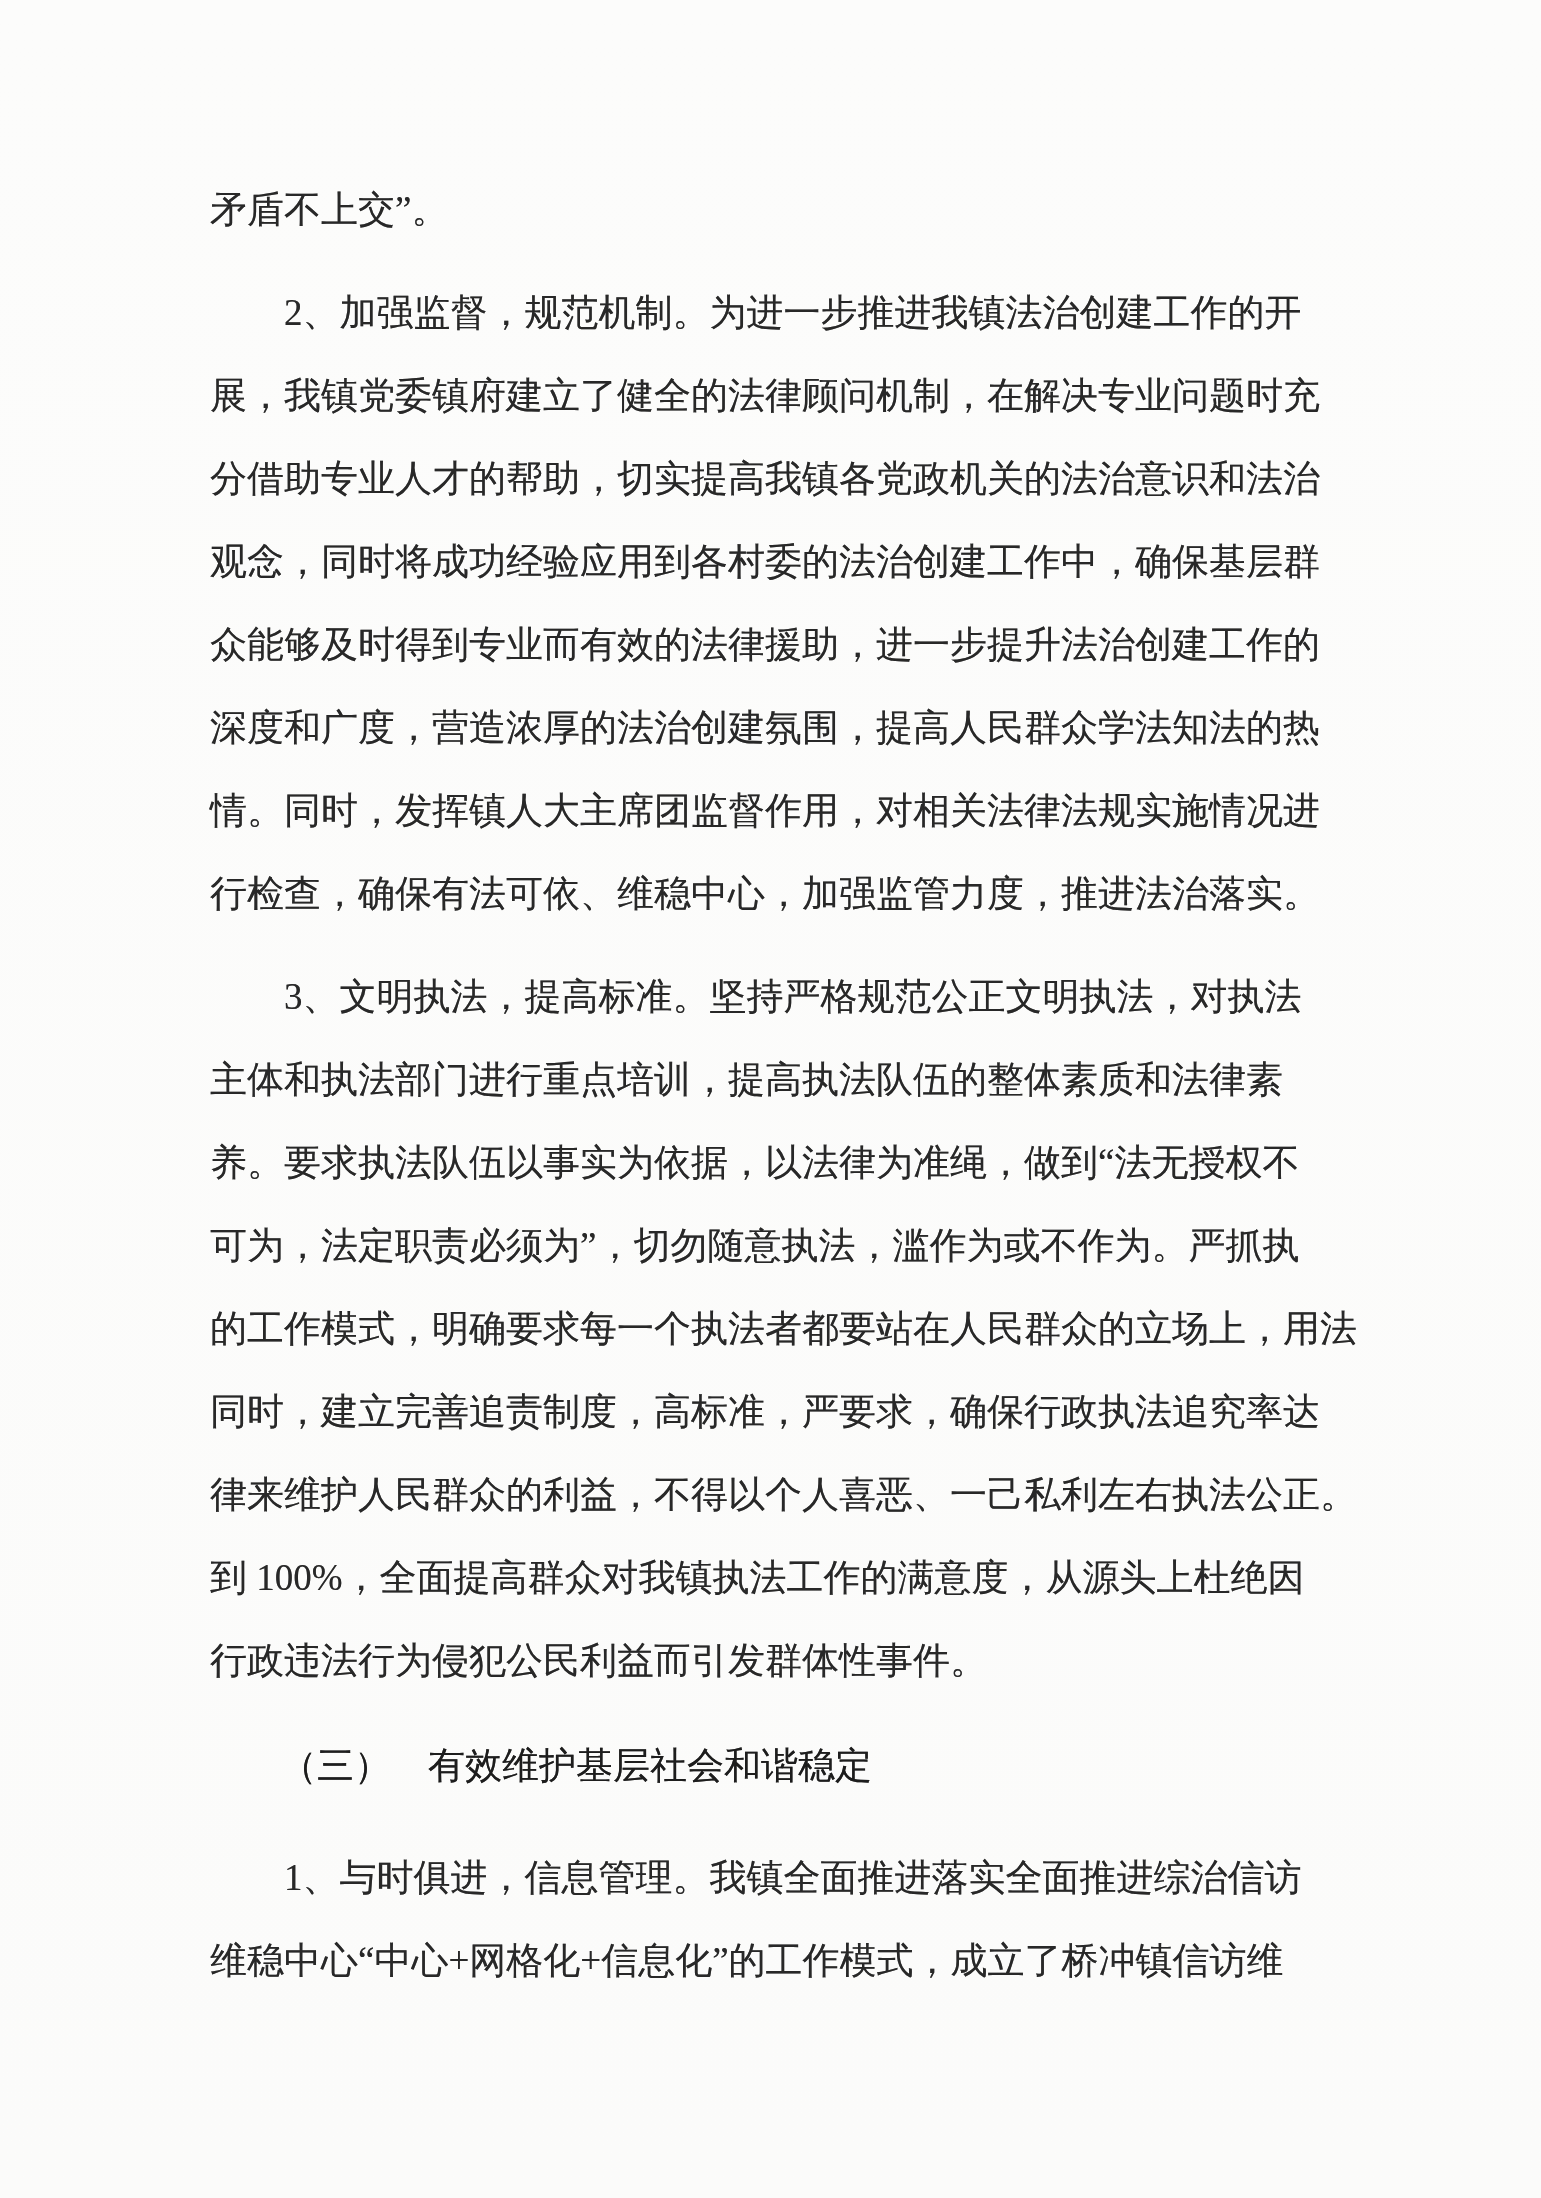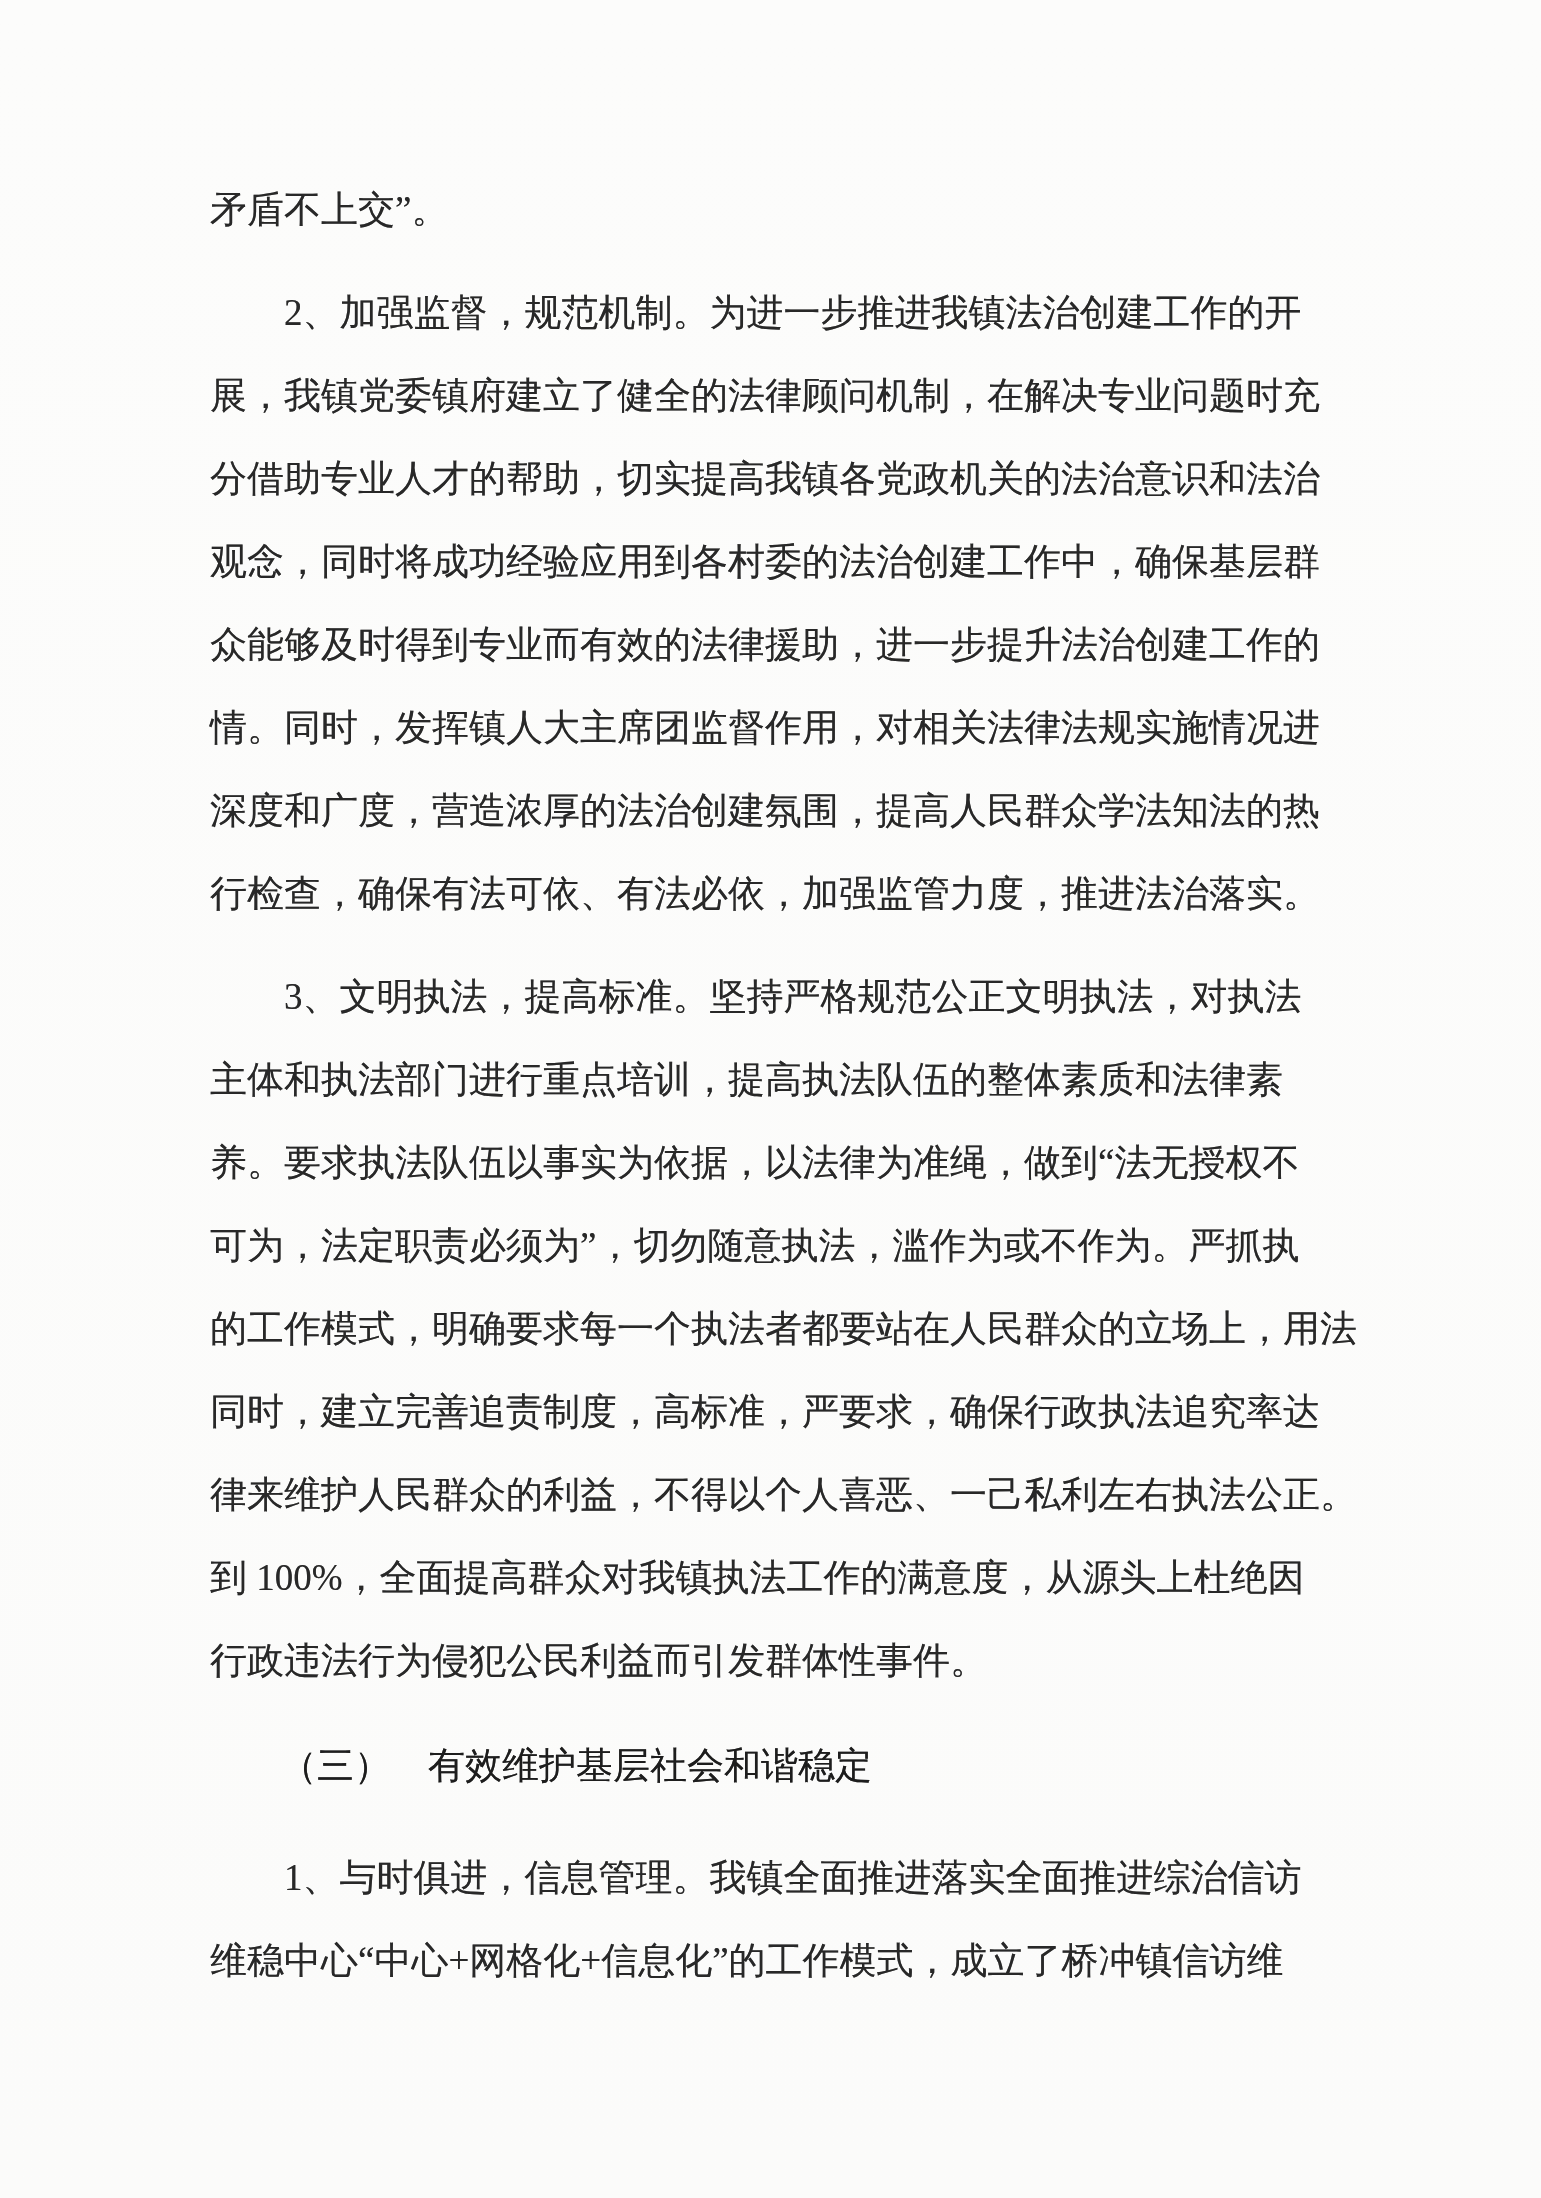--- a/index.html
+++ b/index.html
@@ -70,23 +70,23 @@
   <div class="content" style="color: rgb(40, 40, 40);">
       <div class="block continuation">
         <div class="line">矛盾不上交”。</div>
       </div>
       <div class="block numbered-paragraph">
         <div class="line">2、加强监督，规范机制。为进一步推进我镇法治创建工作的开</div>
         <div class="line">展，我镇党委镇府建立了健全的法律顾问机制，在解决专业问题时充</div>
         <div class="line">分借助专业人才的帮助，切实提高我镇各党政机关的法治意识和法治</div>
         <div class="line">观念，同时将成功经验应用到各村委的法治创建工作中，确保基层群</div>
         <div class="line">众能够及时得到专业而有效的法律援助，进一步提升法治创建工作的</div>
+        <div class="line">深度和广度，营造浓厚的法治创建氛围，提高人民群众学法知法的热</div>
         <div class="line">情。同时，发挥镇人大主席团监督作用，对相关法律法规实施情况进</div>
-        <div class="line">深度和广度，营造浓厚的法治创建氛围，提高人民群众学法知法的热</div>
-        <div class="line">行检查，确保有法可依、有法必依，加强监管力度，推进法治落实。</div>
+        <div class="line">行检查，确保有法可依、维稳中心，加强监管力度，推进法治落实。</div>
       </div>
       <div class="block numbered-paragraph">
         <div class="line">3、文明执法，提高标准。坚持严格规范公正文明执法，对执法</div>
         <div class="line">主体和执法部门进行重点培训，提高执法队伍的整体素质和法律素</div>
         <div class="line">养。要求执法队伍以事实为依据，以法律为准绳，做到“法无授权不</div>
         <div class="line">可为，法定职责必须为”，切勿随意执法，滥作为或不作为。严抓执</div>
         <div class="line">的工作模式，明确要求每一个执法者都要站在人民群众的立场上，用法</div>
         <div class="line">同时，建立完善追责制度，高标准，严要求，确保行政执法追究率达</div>
         <div class="line">律来维护人民群众的利益，不得以个人喜恶、一己私利左右执法公正。</div>
         <div class="line">到 100%，全面提高群众对我镇执法工作的满意度，从源头上杜绝因</div>

